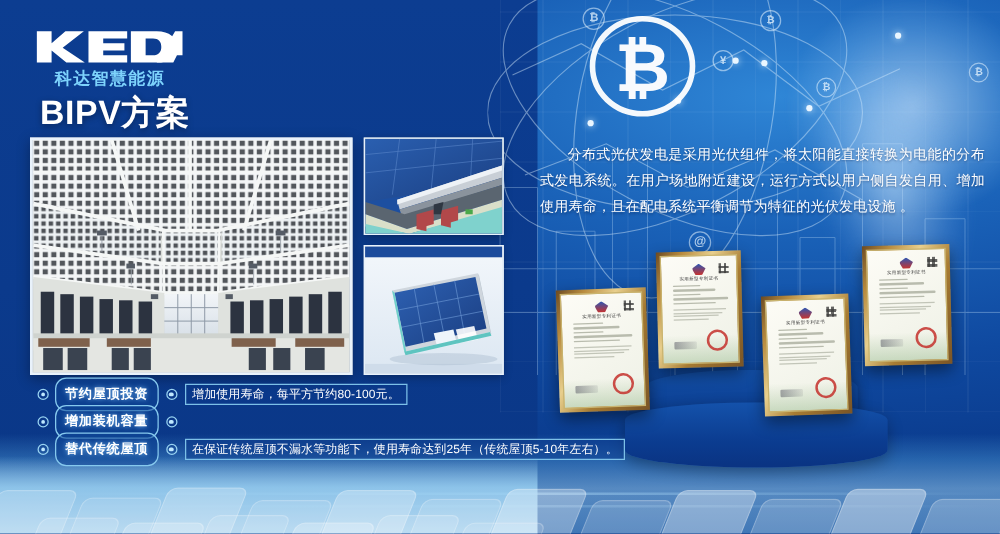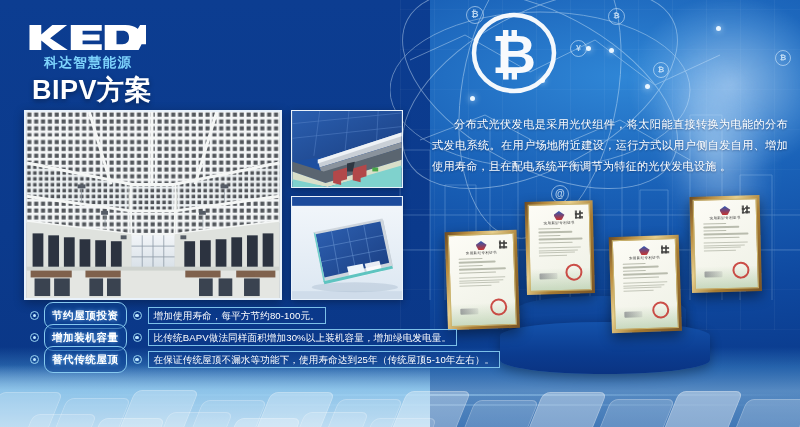--- a/index.html
+++ b/index.html
@@ -562,21 +562,20 @@
       <div class="ring"></div>
       <div class="tag">节约屋顶投资</div>
       <div class="ring ring2"></div>
       <div class="desc">增加使用寿命，每平方节约80-100元。</div>
     </div>
 
     <div class="brow">
       <div class="ring"></div>
       <div class="tag">增加装机容量</div>
       <div class="ring ring2"></div>
-      <div class="desc">比传统BAPV做法同样面积增加30%以上装机容量，增加绿电发电量。</div>
     </div>
 
     <div class="brow">
       <div class="ring"></div>
       <div class="tag">替代传统屋顶</div>
       <div class="ring ring2"></div>
       <div class="desc">在保证传统屋顶不漏水等功能下，使用寿命达到25年（传统屋顶5-10年左右）。</div>
     </div>
 
   </div>

